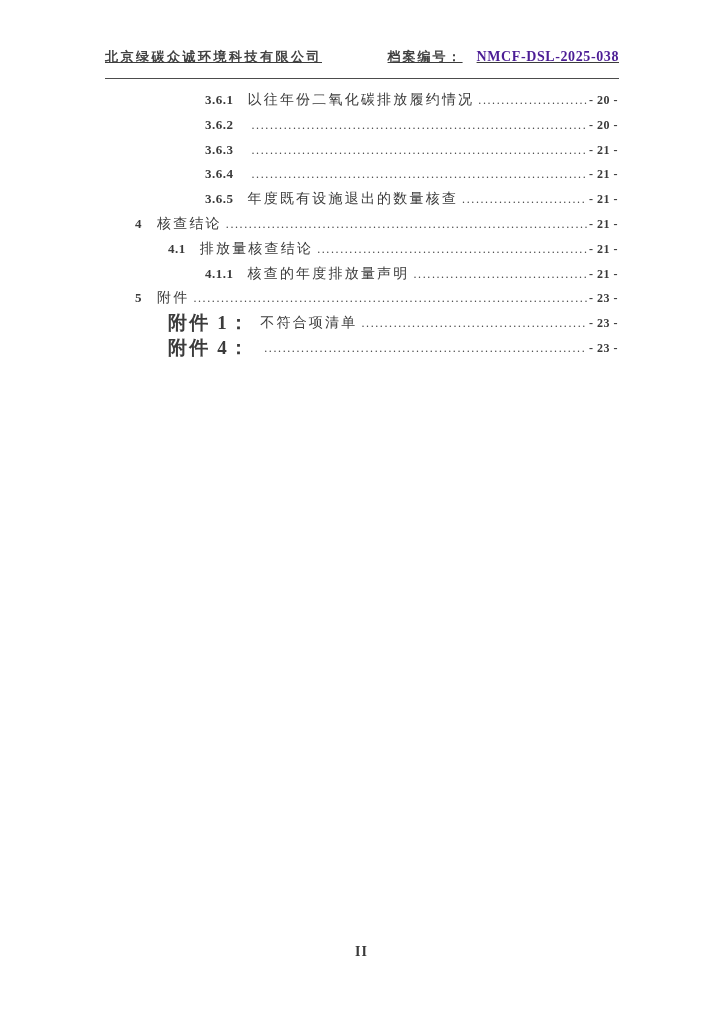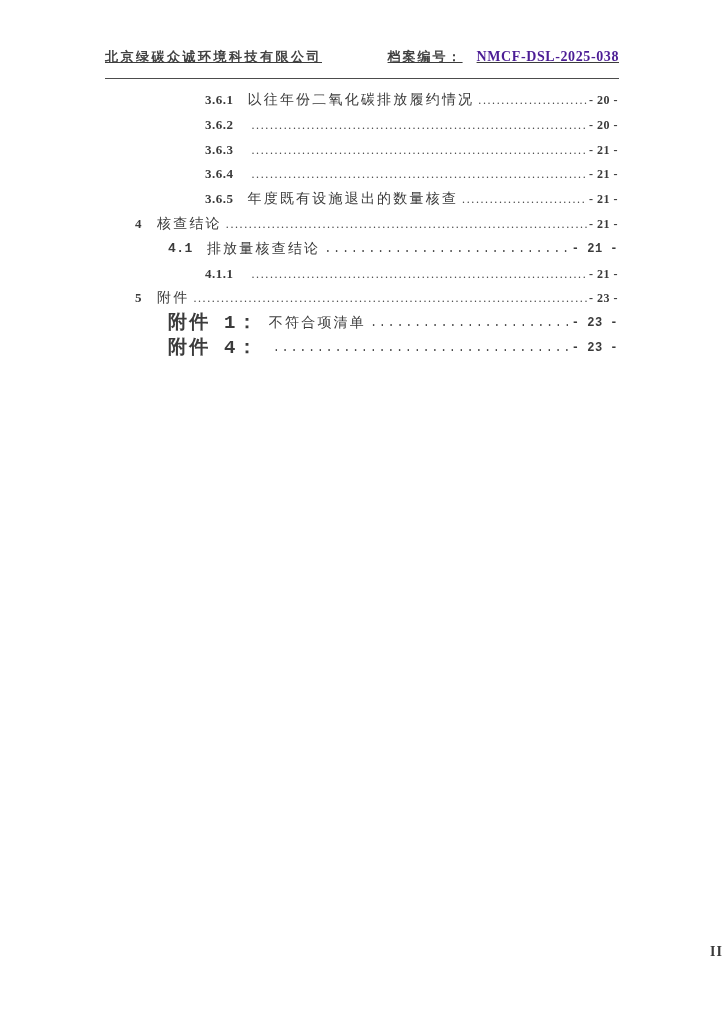--- a/index.html
+++ b/index.html
@@ -98,36 +98,36 @@
     content: "....................................................................................................................................................................";
   }
   .toc-row .pg {
     font-size: 12px;
     font-weight: 600;
     letter-spacing: 0.5px;
     color: #3b3b3b;
     white-space: nowrap;
   }
   .lvl1 { padding-left: 30px; }
-  .lvl2 { padding-left: 63px; font-family: Liberation Mono, monospace; }
+  .lvl2 { padding-left: 63px; }
   .lvl3 { padding-left: 100px; }
   .lvl2 .num, .lvl3 .num { margin-right: 14px; }
   
   .num.cjk {
     font-size: 19px;
     letter-spacing: 2.2px;
     margin-right: 10px;
   }
   
   .footer {
     position: absolute;
     left: 0;
     right: 0;
     top: 942px;
-    text-align: right;
+    text-align: center;
   }
   .footer .pnum {
     font-size: 14px;
     font-weight: 600;
     letter-spacing: 1px;
     color: #3a3a3a;
   }
 </style>
 </head>
 <body>
@@ -177,20 +177,21 @@
       <span class="pg">- 21 -</span>
     </div>
       <div class="toc-row lvl2">
       <span class="num">4.1</span>
       <span class="ttl">排放量核查结论</span>
       <span class="leader"></span>
       <span class="pg">- 21 -</span>
     </div>
       <div class="toc-row lvl3">
       <span class="num">4.1.1</span>
+      <span class="ttl">核查的年度排放量声明</span>
       <span class="leader"></span>
       <span class="pg">- 21 -</span>
     </div>
       <div class="toc-row lvl1">
       <span class="num">5</span>
       <span class="ttl">附件</span>
       <span class="leader"></span>
       <span class="pg">- 23 -</span>
     </div>
       <div class="toc-row lvl2">

